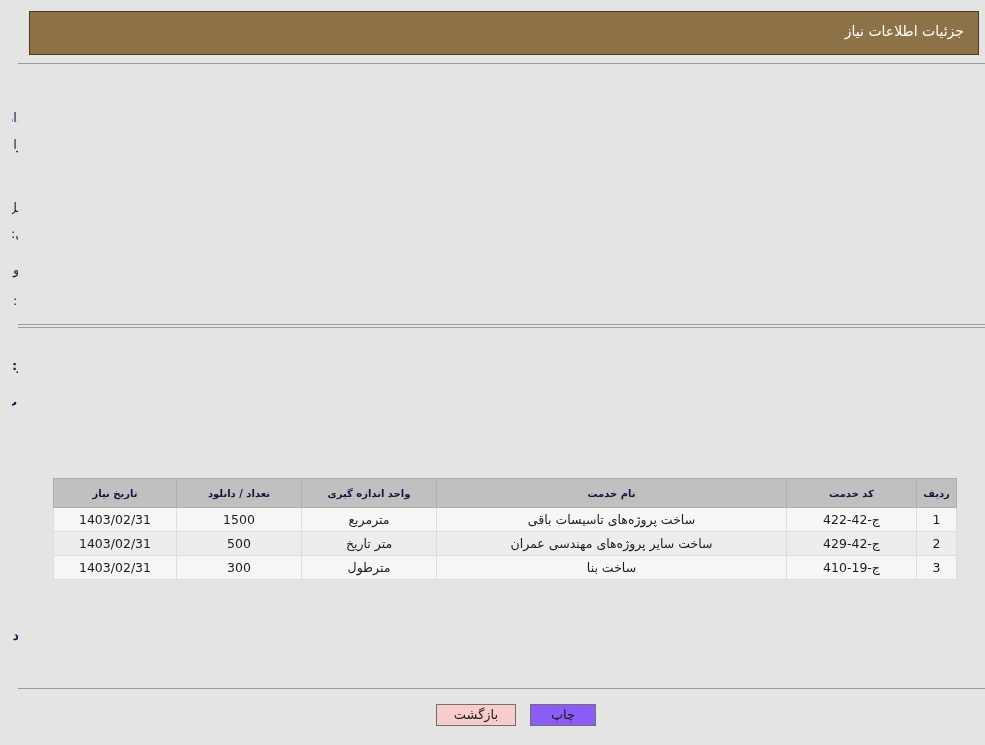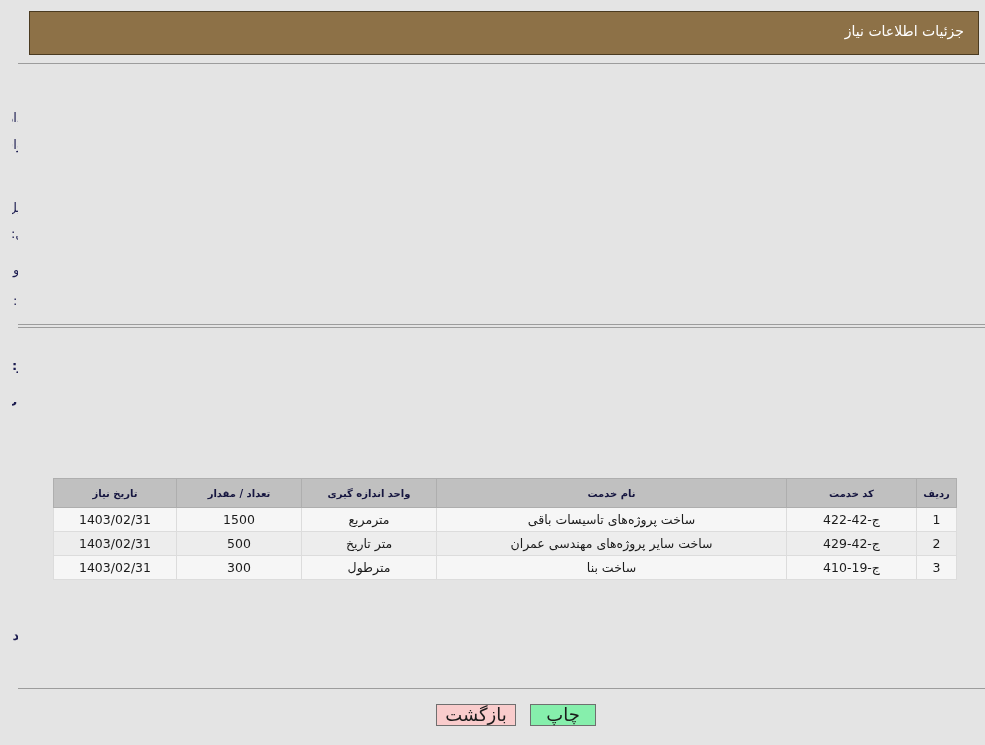--- a/index.html
+++ b/index.html
@@ -208,28 +208,28 @@
     white-space: nowrap;
   }
   #need-table tr.alt td { background: #ededed; }
 
   
   .btn {
     position: absolute;
     box-sizing: border-box;
     height: 22px;
     font-family: "DejaVu Sans", "Liberation Sans", sans-serif;
-    font-size: 18px;
+    font-size: 13px;
     border: 1px solid #6f6f6f;
     cursor: pointer;
     text-align: center;
     line-height: 20px;
     color: #1b1b1b;
   }
-  .btn-print  { background: #86efac; }
+  .btn-print  { background: #8b5cf6; }
   .btn-back   { background: #f9cccc; }
 </style>
 </head>
 <body>
 
 <div id="page">
 
   <div id="watermark">
     <svg class="wm-shield" viewBox="0 0 86 104">
       <path d="M43 3 L81 16 V50 C81 76 62 93 43 100 C24 93 5 76 5 50 V16 Z" fill="none" stroke="#f0c8c8" stroke-width="9"></path>
@@ -314,21 +314,21 @@
       <col style="width:135px">
         <col style="width:125px">
         <col style="width:123px">
     </colgroup>
     <thead>
       <tr>
         <th>ردیف</th>
         <th>کد خدمت</th>
         <th>نام خدمت</th>
         <th>واحد اندازه گیری</th>
-        <th>تعداد / مقدار</th>
+        <th>تعداد / دانلود</th>
         <th>تاریخ نیاز</th>
       </tr>
     </thead>
     <tbody>
       <tr>
         <td>1</td>
         <td>ج-42-422</td>
         <td>ساخت پروژه‌های تاسیسات باقی</td>
         <td>مترمربع</td>
         <td>1500</td>

